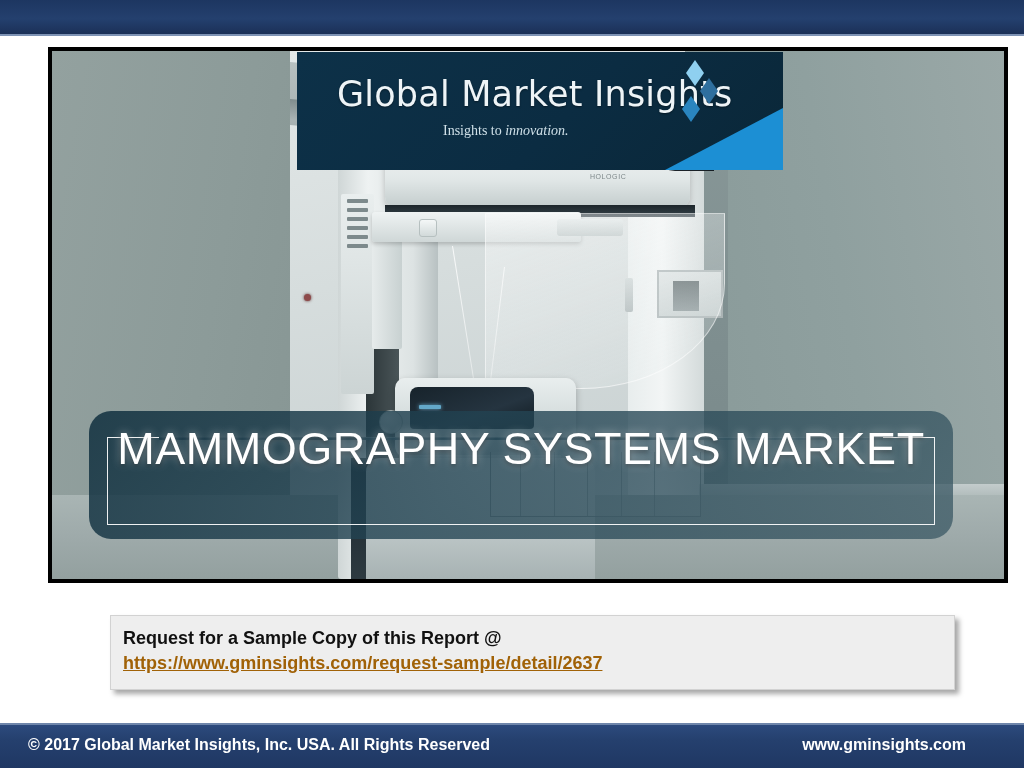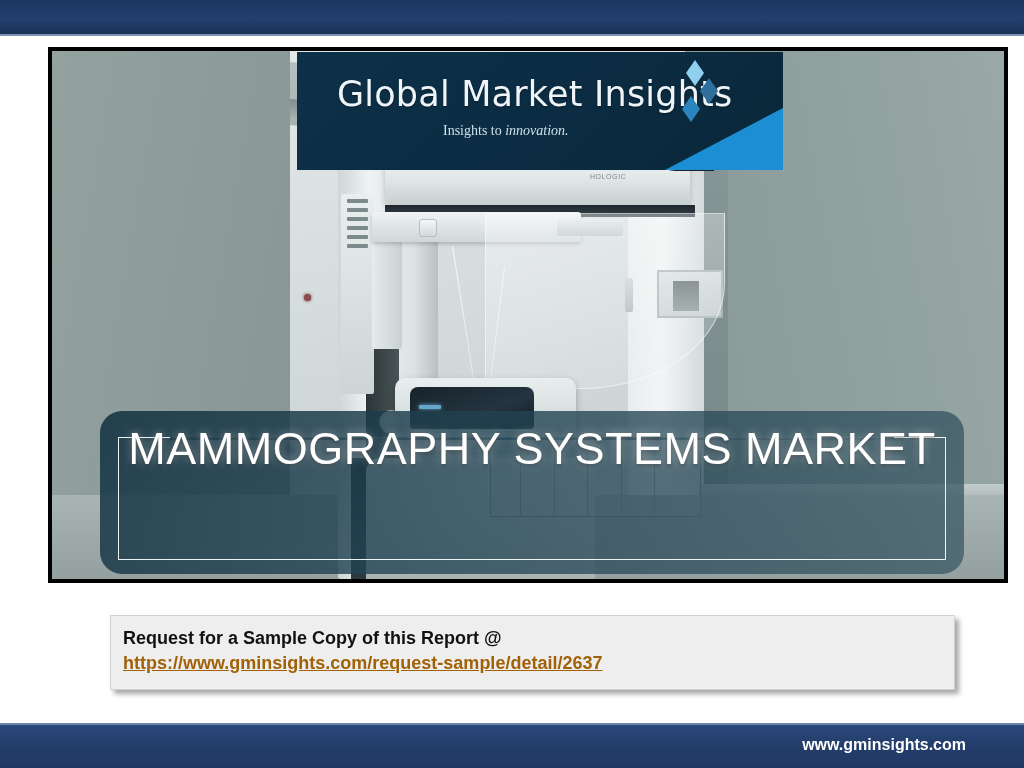--- a/index.html
+++ b/index.html
@@ -178,21 +178,21 @@
     border-left:9px solid transparent;border-right:9px solid transparent;
   }
   .diamond .up{border-bottom:13px solid currentColor;}
   .diamond .dn{border-top:13px solid currentColor;}
   #dia-a{left:389px;top:8px;color:#8fd0f0;}
   #dia-b{left:403px;top:26px;color:#2f6f9e;}
   #dia-c{left:385px;top:44px;color:#2a85bf;}
 
   
   #title-banner{
-    position:absolute;left:48px;top:360px;width:864px;height:163px;
+    position:absolute;left:37px;top:360px;width:864px;height:128px;
     border-radius:22px;
     background:linear-gradient(135deg,rgba(17,48,63,.86) 0%,rgba(36,69,84,.80) 45%,rgba(58,88,100,.74) 100%);
   }
   #title-frame{
     position:absolute;left:18px;top:26px;right:18px;bottom:14px;
     border:1.5px solid rgba(255,255,255,.92);
   }
   #title-frame:before,#title-frame:after{
     content:"";position:absolute;top:-2px;height:4px;
     background:rgba(17,48,63,0);
@@ -338,14 +338,15 @@
 
   </div>
 </div>
 
 <div id="request-box">
   <div id="request-line1">Request for a Sample Copy of this Report @</div>
   <a id="request-link" href="#">https://www.gminsights.com/request-sample/detail/2637</a>
 </div>
 
 <div id="footer">
+  <div id="footer-left">© 2017 Global Market Insights, Inc. USA. All Rights Reserved</div>
   <div id="footer-right">www.gminsights.com</div>
 </div>
 
 </body></html>

